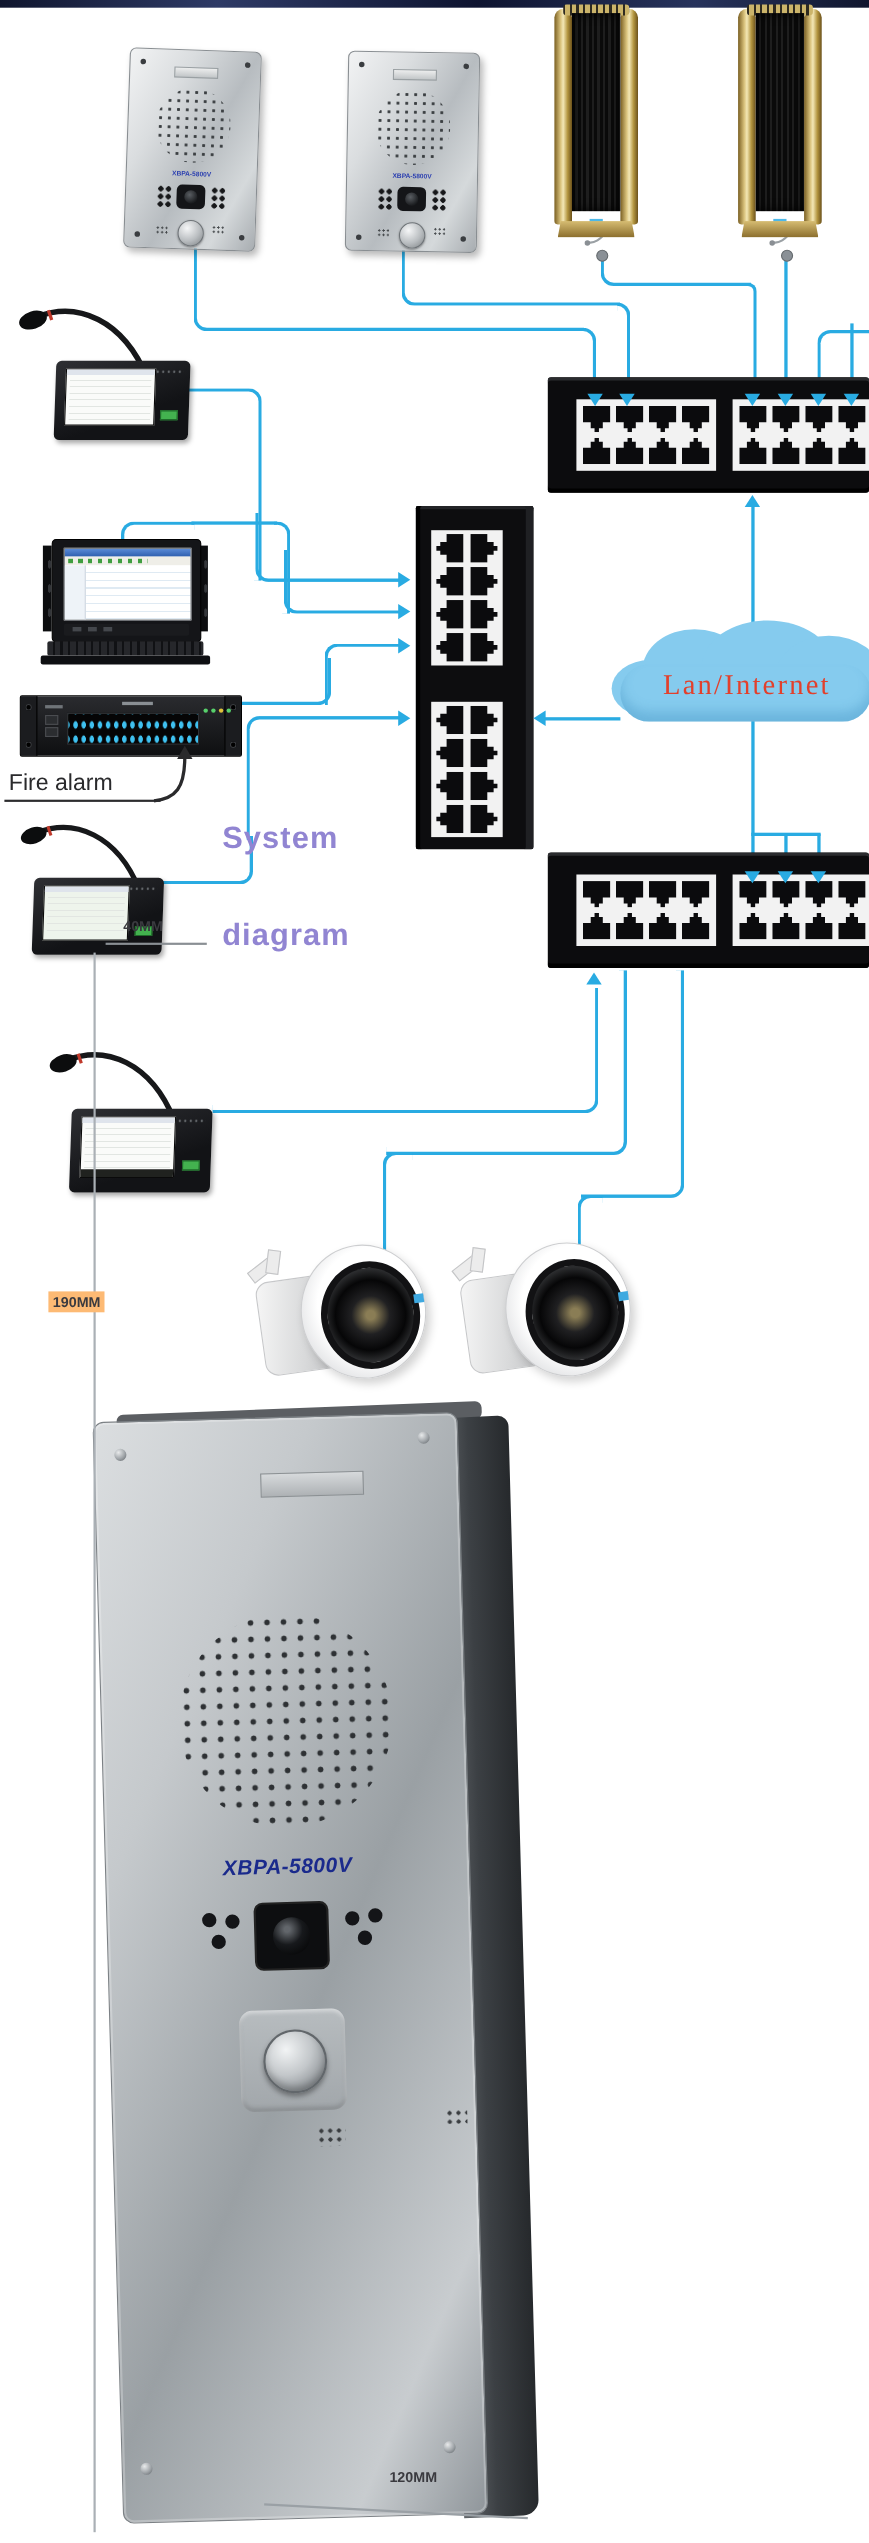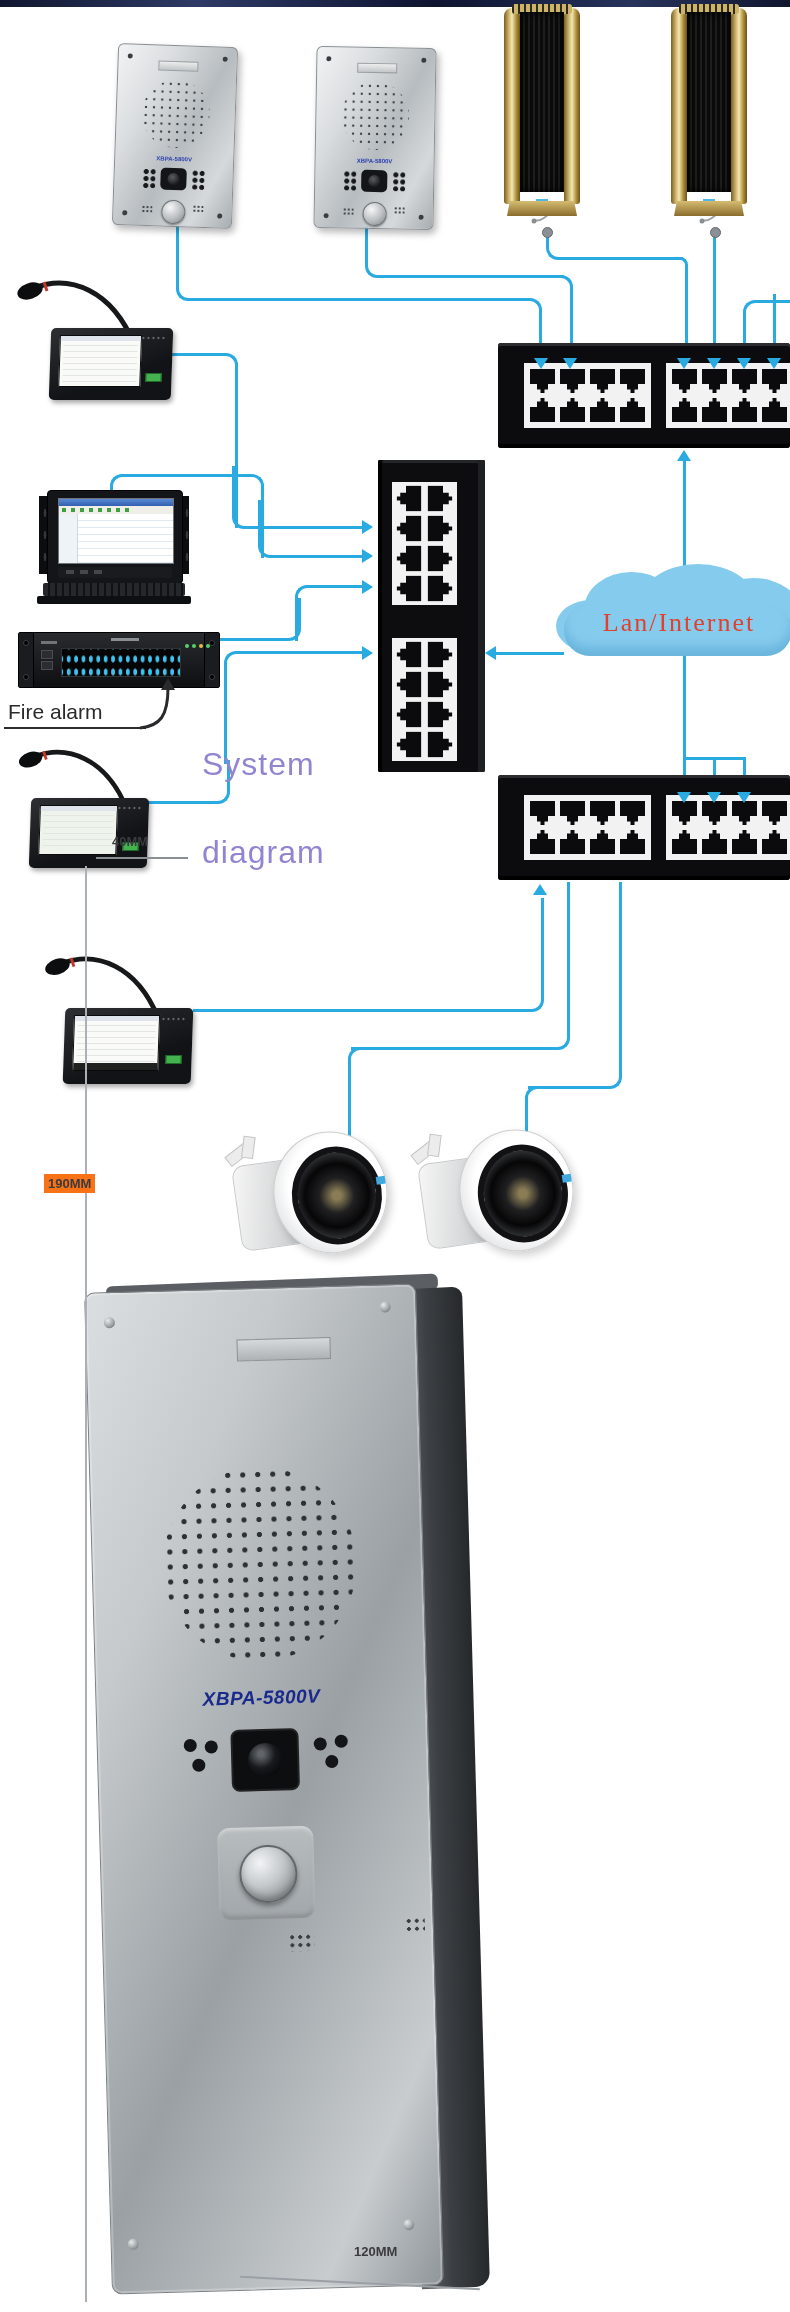--- a/index.html
+++ b/index.html
@@ -126,21 +126,21 @@
   .csp-front{position:absolute;left:44px;top:6px;width:112px;height:120px;border-radius:50%;border:1px solid #cdced0;
     background:radial-gradient(circle at 60% 45%,#ffffff 55%,#e2e3e5 78%,#cfd0d2);box-shadow:3px 5px 9px rgba(0,0,0,.18);}
   .csp-cone{position:absolute;left:62px;top:22px;width:78px;height:86px;border-radius:50%;border:6px solid #121214;
     background:radial-gradient(circle at 50% 50%,#8a7d55 0 7%,#202022 30%,#060607 55%,#2b2c2e 72%,#0a0a0b);}
   .csp-tag{position:absolute;left:148px;top:58px;width:9px;height:8px;background:#3fa9e0;}
   .csp-clip{position:absolute;background:#ececec;border:1px solid #c4c5c7;}
 
   
   .fire-label{font-size:21px;color:#2a2a2c;}
   .fire-line{background:#2c2c2e;height:2px;}
-  .sys-title{font-size:32px;font-weight:400;letter-spacing:1px;color:#9185d2;}
+  .sys-title{font-size:28px;font-weight:700;letter-spacing:1px;color:#9185d2;}
   .dim{font-size:13px;font-weight:bold;color:#3a3a3f;}
 
   
   .prod-side{position:absolute;left:318px;top:16px;width:68px;height:1000px;border-radius:0 10px 14px 0;
     background:linear-gradient(90deg,#63676b,#3c4044 45%,#26292c);transform:rotate(-1.6deg) skewY(-1deg);}
   .prod-top{position:absolute;left:16px;top:8px;width:332px;height:16px;background:#5b5e62;border-radius:6px;
     transform:rotate(-2.2deg);}
   .prod-front{position:absolute;left:8px;top:16px;width:330px;height:1000px;border-radius:10px;border:1px solid #7c8185;
     background:linear-gradient(115deg,#dbdee0 0%,#c5c9cc 25%,#9aa0a4 55%,#c8cccf 85%,#8f959a 100%);
     box-shadow:inset 0 0 0 2px rgba(255,255,255,.25);transform:rotate(-1.6deg);}
@@ -484,21 +484,21 @@
       <div class="f-plate"></div>
       <div class="f-btn"></div>
       <div class="f-holes" style="left:185px;top:645px;width:26px;height:18px;"></div>
       <div class="f-holes" style="left:302px;top:632px;width:20px;height:14px;"></div>
     </div>
   </div>
 
   <div class="a dim" style="left:112px;top:834px;">40MM</div>
   <div class="a dimline" style="left:96px;top:857px;width:92px;border-top:2px solid #8a8f94;"></div>
   <div class="a dimline" style="left:85px;top:866px;height:1436px;border-left:2px solid #aab0b5;"></div>
-  <div class="a dim" style="left:44px;top:1174px;background:#f97316;padding:2px 4px;">190MM</div>
+  <div class="a dim" style="left:44px;top:1174px;background:#fdba74;padding:2px 4px;">190MM</div>
   <div class="a dimline" style="left:240px;top:2282px;width:240px;border-top:2px solid #9aa0a5;transform:rotate(3deg);"></div>
   <div class="a dim" style="left:354px;top:2244px;">120MM</div>
 
   <div>
     <div class="arr arr-d" style="left:534px;top:358px;"></div>
     <div class="arr arr-d" style="left:563px;top:358px;"></div>
     <div class="arr arr-d" style="left:677px;top:358px;"></div>
     <div class="arr arr-d" style="left:707px;top:358px;"></div>
     <div class="arr arr-d" style="left:737px;top:358px;"></div>
     <div class="arr arr-d" style="left:767px;top:358px;"></div>

